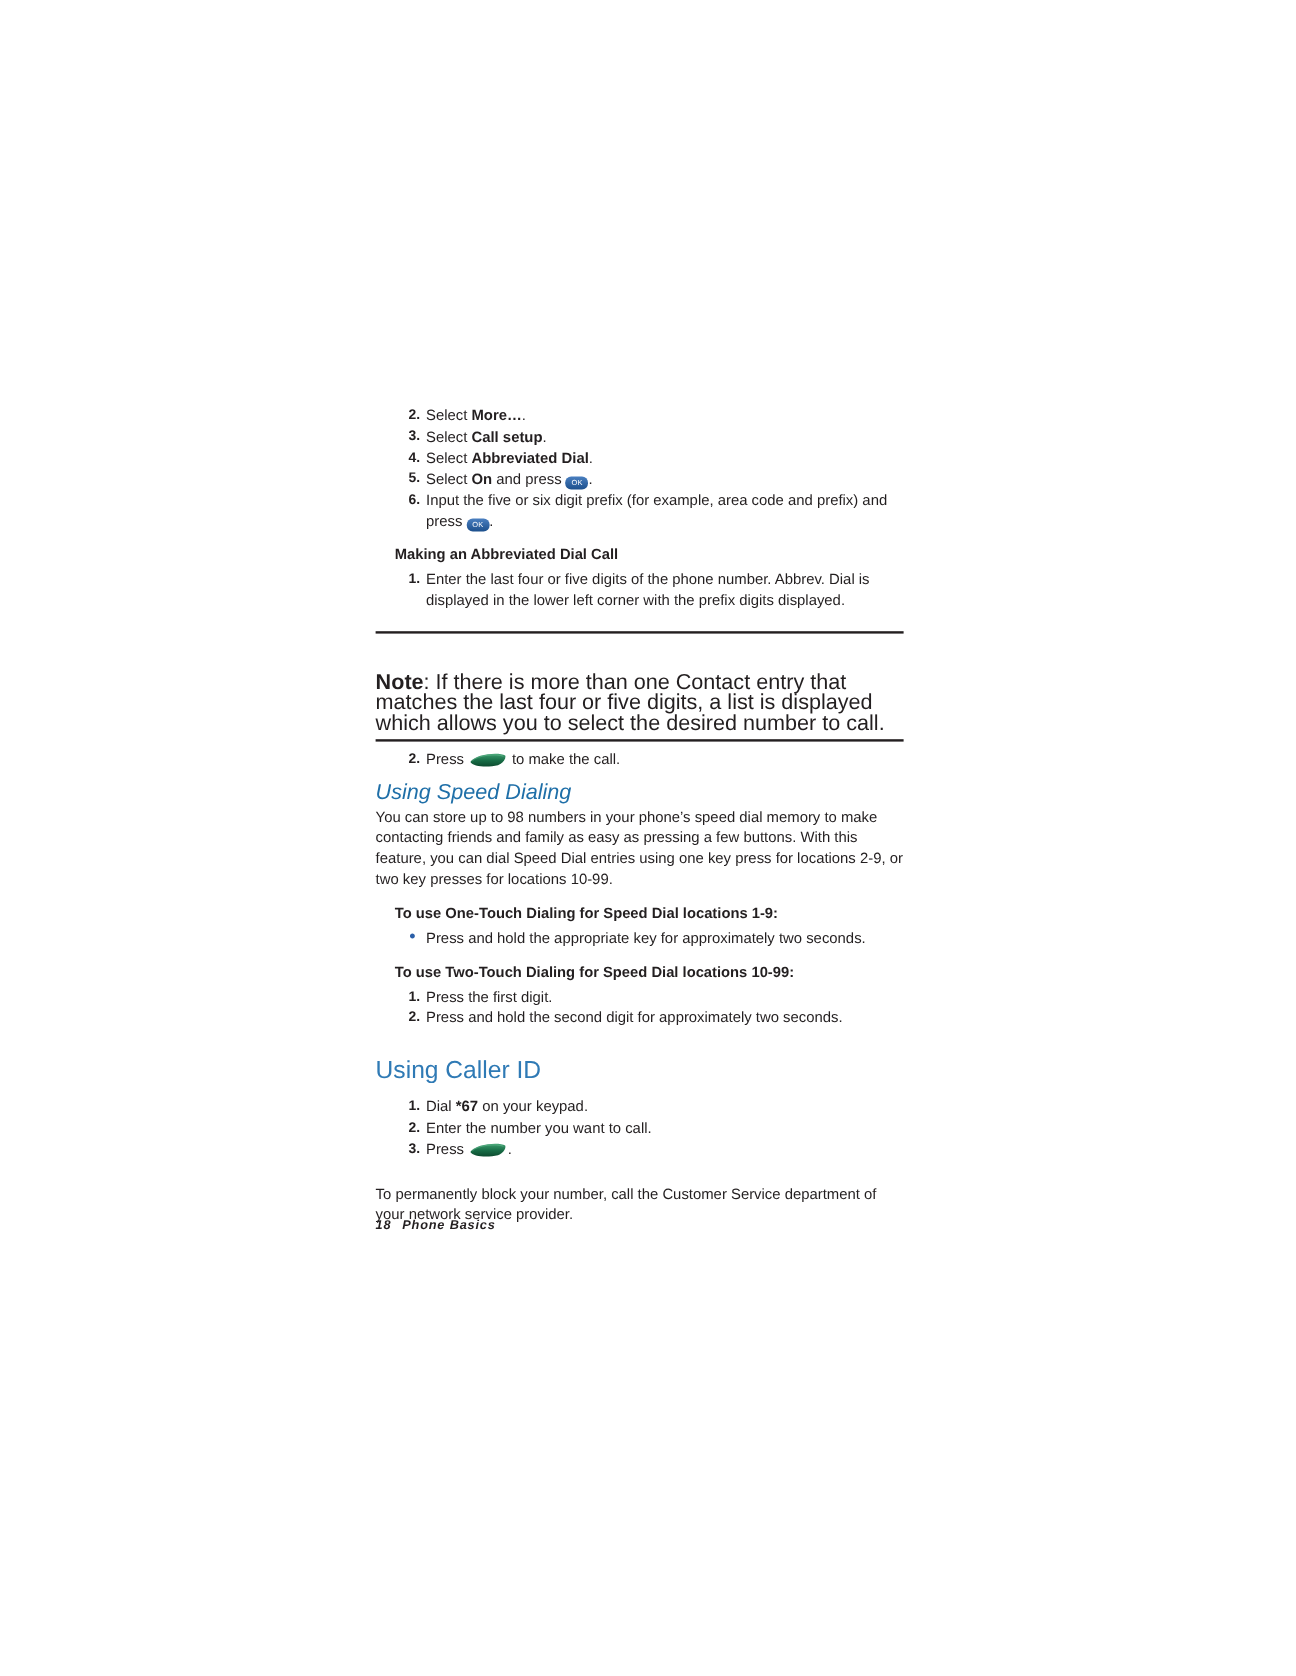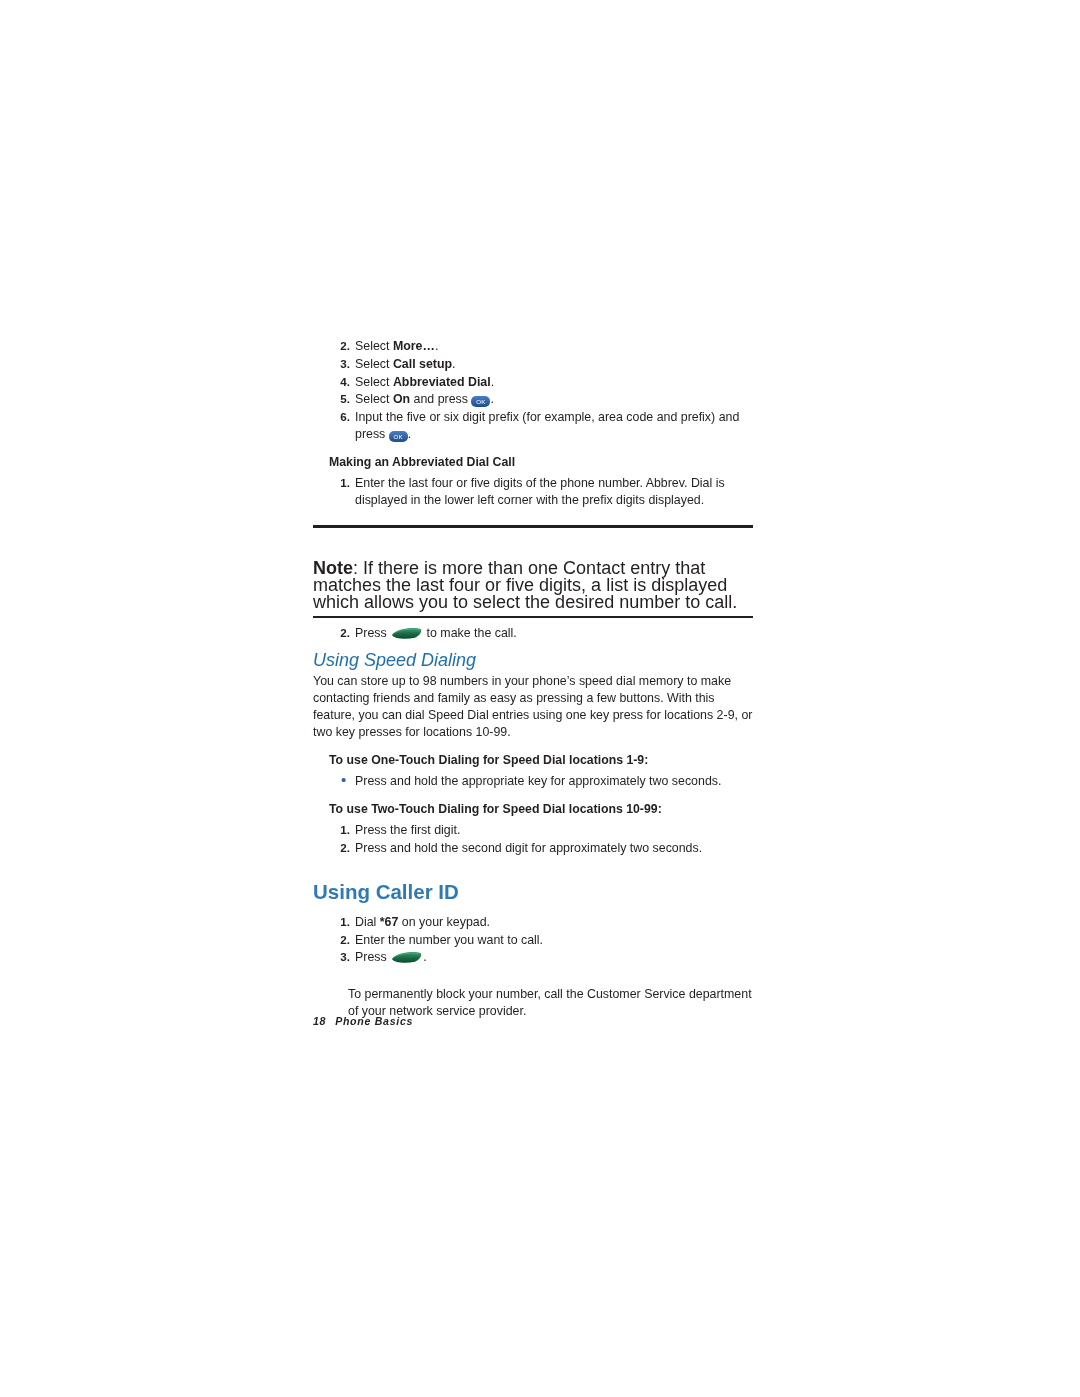--- a/index.html
+++ b/index.html
@@ -91,21 +91,21 @@
     margin-top: 9px;
     margin-bottom: 3px;
     font-style: italic;
   }
   .big-head {
     color: #2f7ab5;
     font-size: 20.5px;
     line-height: 26px;
     margin-top: 22px;
     margin-bottom: 9px;
-    font-weight: bold;
+    font-weight: normal;
   }
 
   
   .note-box {
     margin-top: 17px;
     margin-bottom: 7px;
   }
   .rule {
     height: 2.2px;
     background: #231f20;
@@ -270,21 +270,21 @@
                     <stop offset="55%" stop-color="#176b45"></stop>
                     <stop offset="100%" stop-color="#0d4a2e"></stop>
                   </linearGradient>
                 </defs>
                 <path d="M2 9 C6 2, 26 0.5, 31 3.5 C31.8 5.5, 30 9.5, 25 11.8 C16 13.8, 4 13, 2 9 Z" fill="url(#g1)"></path>
                 <path d="M3.5 8.2 C7.5 3.2, 24 1.8, 29.5 4.2" fill="none" stroke="#6fc39a" stroke-width="0.8" opacity="0.55"></path>
               </svg></span>.</span>
       </li>
     </ul>
 
-    <div class="para" style="margin-top:20px;margin-left:35px;">To permanently block your number, call the Customer Service department of your network service provider.</div>
+    <div class="para" style="margin-top:20px;">To permanently block your number, call the Customer Service department of your network service provider.</div>
 
   </div>
 
   <div class="footer">
     <span class="pnum">18</span><span>Phone Basics</span>
   </div>
 
 </div>
 
 </body></html>

